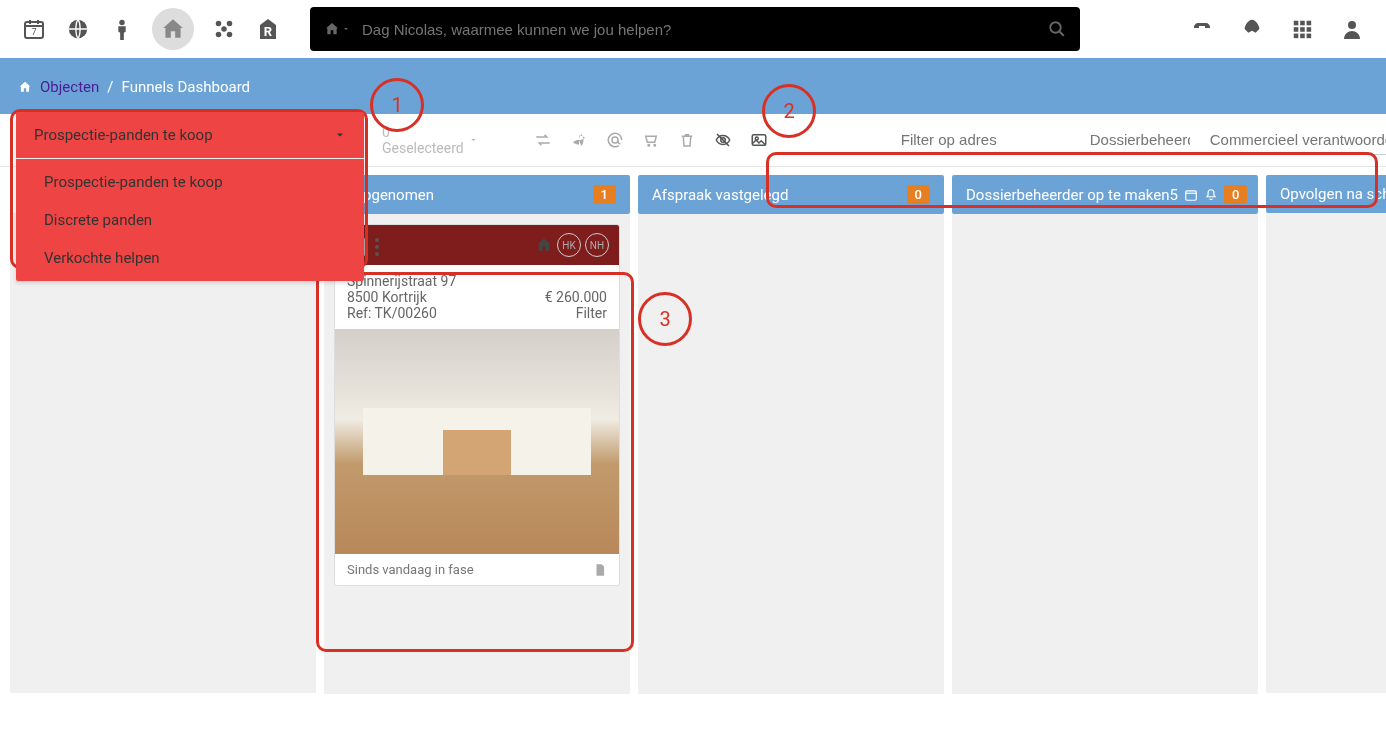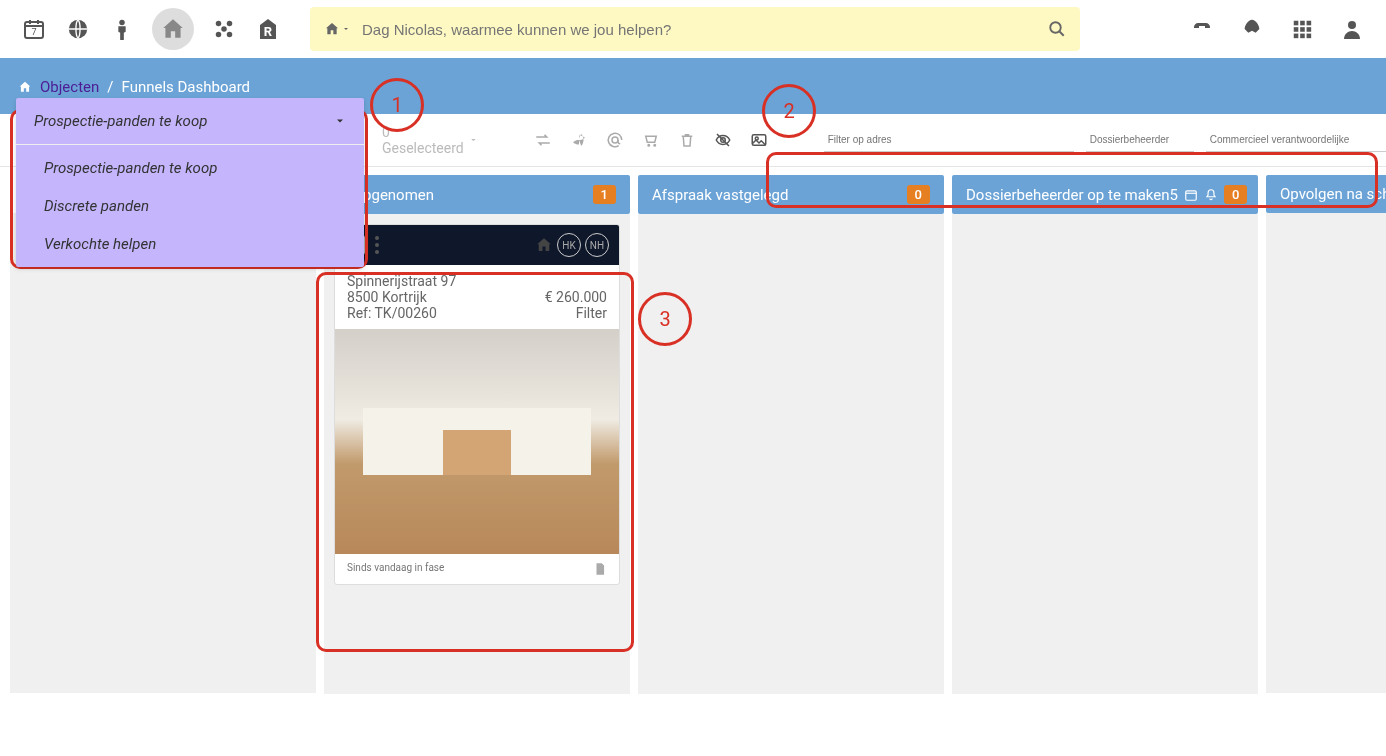--- a/index.html
+++ b/index.html
@@ -2,74 +2,74 @@
 <html><head>
 <meta charset="utf-8">
 <style>
 * { box-sizing: border-box; margin: 0; padding: 0; }
 body { font-family: -apple-system, BlinkMacSystemFont, 'Segoe UI', Roboto, Arial, sans-serif; background: #fff; color: #333; }
 
 .topbar { height: 58px; display: flex; align-items: center; padding: 0 20px; gap: 8px; }
 .topbar-left { display: flex; align-items: center; gap: 16px; }
 .topbar-icon { width: 28px; height: 28px; display: flex; align-items: center; justify-content: center; color: #555; cursor: pointer; }
 .topbar-icon.active { background: #ddd; border-radius: 50%; width: 42px; height: 42px; color: #888; }
-.search-bar { flex: 1; margin: 0 20px; background: #fef9c3; border-radius: 4px; height: 44px; display: flex; align-items: center; padding: 7px 14px; max-width: 770px; }
+.search-bar { flex: 1; margin: 0 20px; background: #000000; border-radius: 4px; height: 44px; display: flex; align-items: center; padding: 7px 14px; max-width: 770px; }
 .search-home { margin-right: 12px; color: #666; display: flex; align-items: center; gap: 2px; }
 .search-input { flex: 1; border: none; background: transparent; font-size: 15px; color: #888; outline: none; }
 .search-icon { color: #666; }
 .topbar-right { display: flex; align-items: center; gap: 22px; margin-left: auto; }
 
 .breadcrumb-bar { background: #6ba3d6; padding: 20px 18px 60px; color: #fff; position: relative; }
 .breadcrumb { display: flex; align-items: center; gap: 8px; font-size: 15px; }
 .breadcrumb a { color: #4c1d95; text-decoration: none; }
 .info-icon { position: absolute; right: 18px; top: 60%; color: #fff; font-size: 22px; }
 
-.filter-select-container { position: absolute; left: 16px; top: 98px; width: 348px; background: #c4b5fd; border-radius: 2px; box-shadow: 0 2px 4px rgba(0,0,0,0.15); z-index: 10; font-style: italic; }
+.filter-select-container { position: absolute; left: 16px; top: 112px; width: 348px; background: #ef4444; border-radius: 2px; box-shadow: 0 2px 4px rgba(0,0,0,0.15); z-index: 10; }
 .filter-select-header { padding: 14px 18px; display: flex; justify-content: space-between; align-items: center; font-size: 15px; color: #333; border-bottom: 1px solid #eee; cursor: pointer; }
 .filter-select-options { padding: 4px 0; }
 .filter-select-option { padding: 10px 28px; font-size: 15px; cursor: pointer; }
 
 .red-circle { border: 3px solid #d93025; border-radius: 50%; position: absolute; display: flex; align-items: center; justify-content: center; color: #d93025; font-size: 20px; background: transparent; z-index: 5; }
 .red-circle-1 { width: 54px; height: 54px; left: 370px; top: 78px; }
 .red-circle-2 { width: 54px; height: 54px; left: 762px; top: 84px; }
 .red-circle-3 { width: 54px; height: 54px; left: 638px; top: 292px; }
 .red-rect { border: 3px solid #d93025; border-radius: 10px; position: absolute; background: transparent; z-index: 4; pointer-events: none; }
 .red-rect-1 { left: 10px; top: 109px; width: 358px; height: 160px; }
 .red-rect-2 { left: 766px; top: 152px; width: 612px; height: 56px; }
 .red-rect-3 { left: 316px; top: 272px; width: 318px; height: 380px; }
 
 .toolbar { background: #fff; border-bottom: 1px solid #e5e5e5; padding: 10px 12px; display: flex; align-items: center; gap: 28px; margin-top: -42px; position: relative; }
 .toolbar-selected { color: #bbb; font-size: 14px; display: flex; align-items: center; gap: 4px; padding-left: 370px; }
 .toolbar-divider { width: 1px; height: 24px; background: #e0e0e0; }
 .toolbar-icons { display: flex; gap: 18px; color: #aaa; }
 .toolbar-icons span { cursor: pointer; }
 .toolbar-filters { display: flex; gap: 12px; margin-left: auto; }
-.filter-input { border: none; border-bottom: 1px solid #ccc; padding: 6px 4px; font-size: 10px; color: #ec4899; outline: none; background: transparent; }
+.filter-input { border: none; border-bottom: 1px solid #ccc; padding: 6px 4px; font-size: 15px; color: #ec4899; outline: none; background: transparent; text-align: center; }
 .filter-input.addr { width: 250px; }
 .filter-input.dossier { width: 108px; }
 .filter-input.comm { width: 194px; }
 
 .kanban { display: flex; gap: 8px; padding: 8px 10px; overflow-x: hidden; }
 .kanban-col { flex: 0 0 306px; min-width: 306px; }
 .kanban-header { background: #6ba3d6; color: #fff; padding: 10px 14px; border-radius: 2px; display: flex; align-items: center; justify-content: space-between; font-size: 15px; white-space: nowrap; }
 .kanban-header-right { display: flex; align-items: center; gap: 6px; }
 .badge { background: #e67e22; color: #fff; border-radius: 3px; padding: 2px 8px; font-size: 13px; font-weight: 500; }
 .badge.zero { background: #e67e22; }
 .kanban-body { background: #f0f0f0; min-height: 480px; padding: 10px; }
 
 .card { background: #fff; border: 1px solid #ddd; border-radius: 3px; overflow: hidden; }
-.card-header { background: #0f172a; padding: 8px 10px; display: flex; align-items: center; justify-content: space-between; }
+.card-header { background: #7f1d1d; padding: 8px 10px; display: flex; align-items: flex-end; justify-content: space-between; }
 .card-header-left { display: flex; align-items: center; gap: 10px; }
 .card-checkbox { width: 20px; height: 20px; border: 2px solid #aaa; border-radius: 3px; }
 .card-header-right { display: flex; align-items: center; gap: 4px; }
 .avatar { width: 24px; height: 24px; border: 1px solid #ccc; border-radius: 50%; display: flex; align-items: center; justify-content: center; font-size: 10px; color: #aaa; }
 .card-info { padding: 8px 12px; font-size: 14px; color: #666; }
 .card-info-row { display: flex; justify-content: space-between; }
 .card-image { width: 100%; height: 225px; background: #888; position: relative; overflow: hidden; }
-.card-footer { padding: 8px 12px; display: flex; justify-content: space-between; align-items: flex-start; font-size: 10px; color: #777; }
+.card-footer { padding: 8px 12px; display: flex; justify-content: space-between; align-items: flex-end; font-size: 13px; color: #777; }
 
 
 .kitchen-scene { width: 100%; height: 100%; background: linear-gradient(180deg, #d4cfc8 0%, #e8e4dc 30%, #f0ece4 40%, #c19a6b 60%, #b8885a 100%); position: relative; }
 .kitchen-scene::before { content: ''; position: absolute; top: 35%; left: 10%; right: 10%; height: 30%; background: #f5f2ea; }
 .kitchen-scene::after { content: ''; position: absolute; top: 45%; left: 38%; width: 24%; height: 20%; background: #d4a574; }
 
 svg { display: block; }
 </style>
 </head>
 <body>

